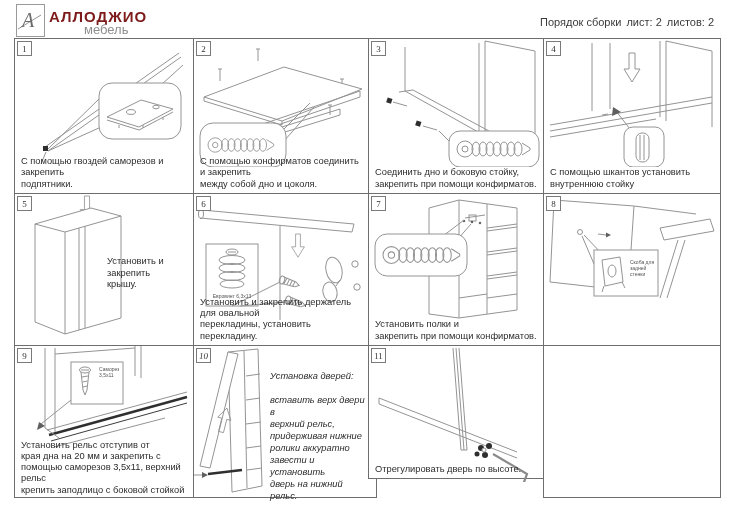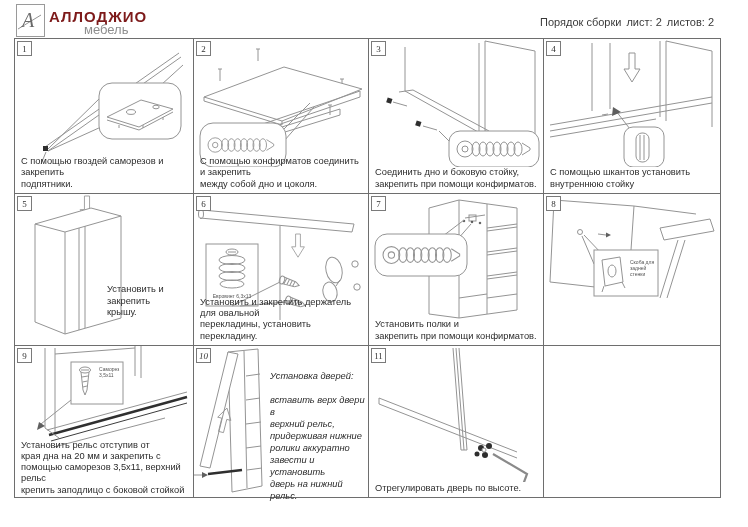--- a/index.html
+++ b/index.html
@@ -24,21 +24,21 @@
        color:#2c2c2c;white-space:pre-line;z-index:2;}
   .lbl{position:absolute;font-size:5px;line-height:6px;color:#555;white-space:pre-line;z-index:2;}
   .cell svg{position:absolute;left:0;top:0;z-index:1;}
   svg *{stroke:#949494;fill:none;stroke-width:1;}
   svg .fillw{fill:#fff;}
   svg .dark{stroke:#3c3c3c;}
   svg .thick{stroke:#2f2f2f;stroke-width:2.4;}
   svg .solid{fill:#5f5f5f;stroke:none;}
   svg .soliddark{fill:#2e2e2e;stroke:none;}
   .cap-mid{position:absolute;left:92px;top:62px;width:84px;font-size:9.3px;line-height:11.5px;
-       color:#2c2c2c;white-space:pre-line;z-index:2;margin-top:28px;}
+       color:#2c2c2c;white-space:pre-line;z-index:2;}
   
   .p10text{position:absolute;left:76px;top:12px;width:96px;font-size:9.3px;line-height:12px;
        color:#2c2c2c;white-space:pre-line;z-index:2;}
   .p10warn{margin-top:11px;}
 </style>
 </head>
 <body>
 
 <div id="page">
 
@@ -392,21 +392,21 @@
 верхний рельс,
 придерживая нижние
 ролики аккуратно
 завести и установить
 дверь на нижний рельс.</div>
       <div class="p10warn">ВНИМАНИЕ!</div>
       
     </div>
   </div>
 
-  <div class="cell" style="left:368px;top:345px;width:176px;height:153px;">
+  <div class="cell" style="left:368px;top:345px;width:176px;height:134px;">
     <div class="num">11</div>
     <svg width="174" height="136" viewBox="0 0 174 136">
       <g>
         <line x1="84" y1="2" x2="92" y2="104"></line>
           <line x1="90" y1="2" x2="98" y2="104"></line>
         <line x1="87" y1="2" x2="95" y2="104"></line>
         <line x1="92" y1="104" x2="98" y2="104"></line>
       </g>
       <g>
         <line x1="10" y1="52" x2="148" y2="106"></line>

